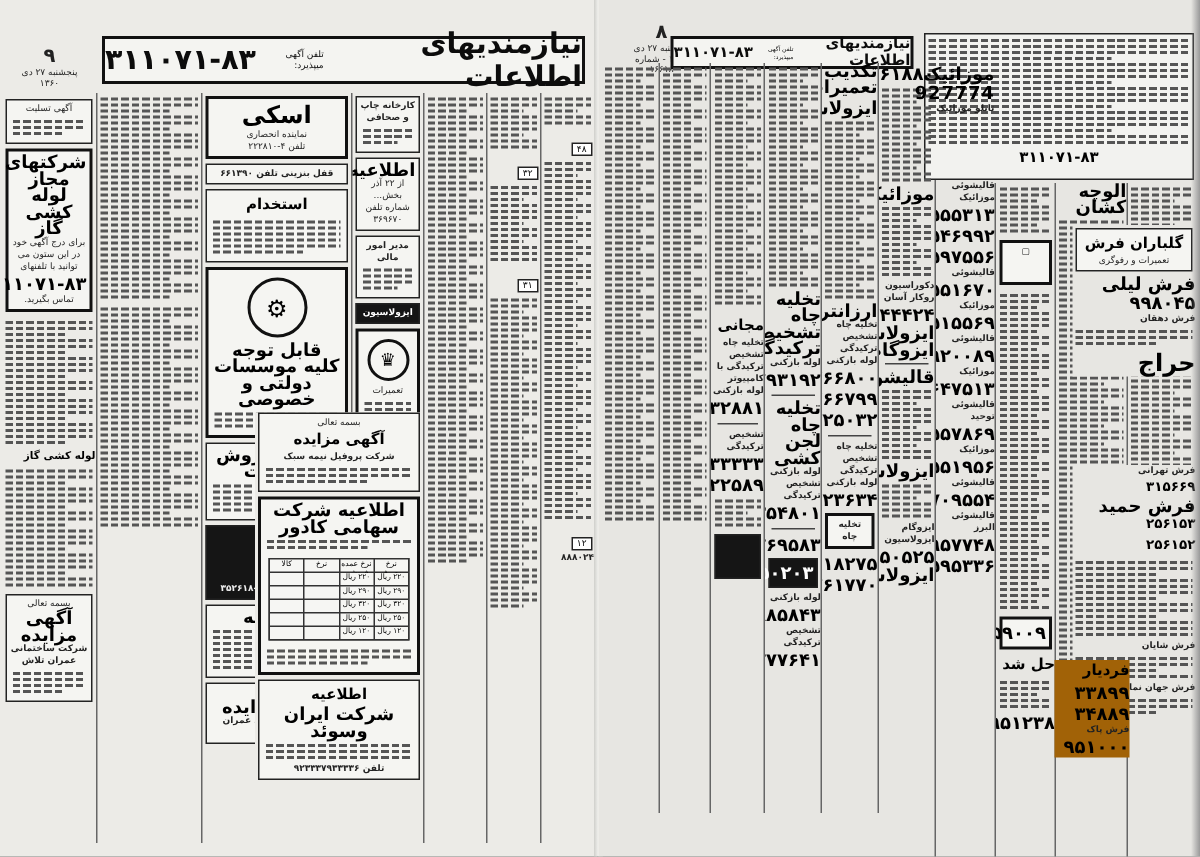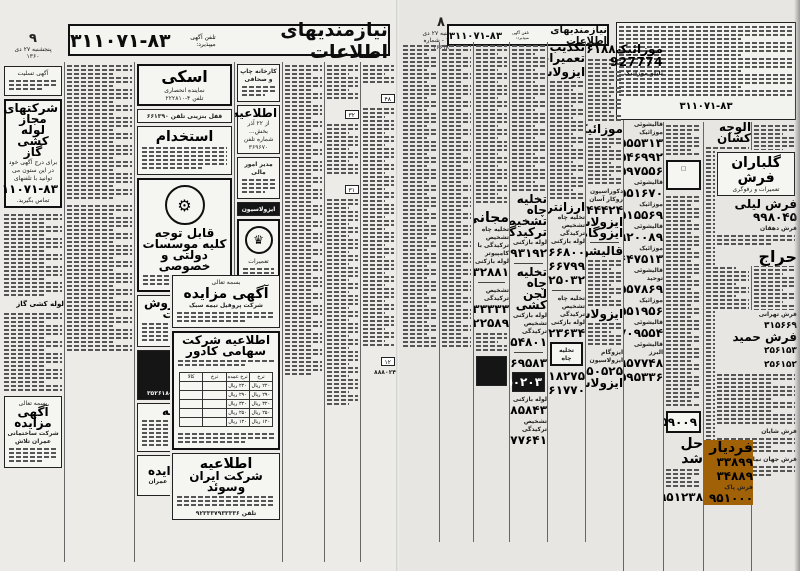--- a/index.html
+++ b/index.html
@@ -14,21 +14,21 @@
 .mh-right{left:447px;top:24px;width:162px;height:22px;font-size:10px}
 .mh-small{font-size:6px;font-weight:normal;margin:0 4px}
 .pageno{position:absolute;text-align:center;font-size:6px;color:#222;direction:rtl}
 .pageno b{display:block;font-size:13px}
 .col{position:absolute;top:62px;height:500px;border-left:1px solid #666;overflow:hidden;direction:rtl}
 .col.nob{border-left:none}
 .ad{border:1px solid #222;margin:2px 2px 3px;padding:2px;background:#f5f5f2;text-align:center}
 .ad.thick{border:2px solid #111}
 .ad.dark{background:#151515;color:#f2f2f2}
 .ad-title{font-weight:bold;font-size:12px;line-height:11px}
-.ad-title.big{font-size:14px;line-height:15px}
+.ad-title.big{font-size:10px;line-height:15px}
 .ad-title.huge{font-size:16px;line-height:18px}
 .phone{font-weight:bold;font-size:12px;letter-spacing:0.5px;line-height:14px}
 .lines{padding:1px 2px}
 .lines i{display:block;height:2px;margin:2px 0;background:repeating-linear-gradient(90deg,#555 0 5px,transparent 5px 7px)}
 .lines i.s{width:70%;margin-right:auto;margin-left:0}
 .rule{height:1px;background:#444;margin:3px 4px}
 .tag{display:inline-block;border:1px solid #222;font-size:6px;padding:0 3px;background:#fff;margin:1px}
 .txt{font-size:6px;line-height:8px;color:#222}
 .seal{width:40px;height:40px;border:2px solid #111;border-radius:50%;margin:3px auto;display:flex;align-items:center;justify-content:center;font-size:16px}
 .table{display:grid;grid-template-columns:repeat(4,1fr);gap:1px;background:#333;border:1px solid #333;margin:3px}

